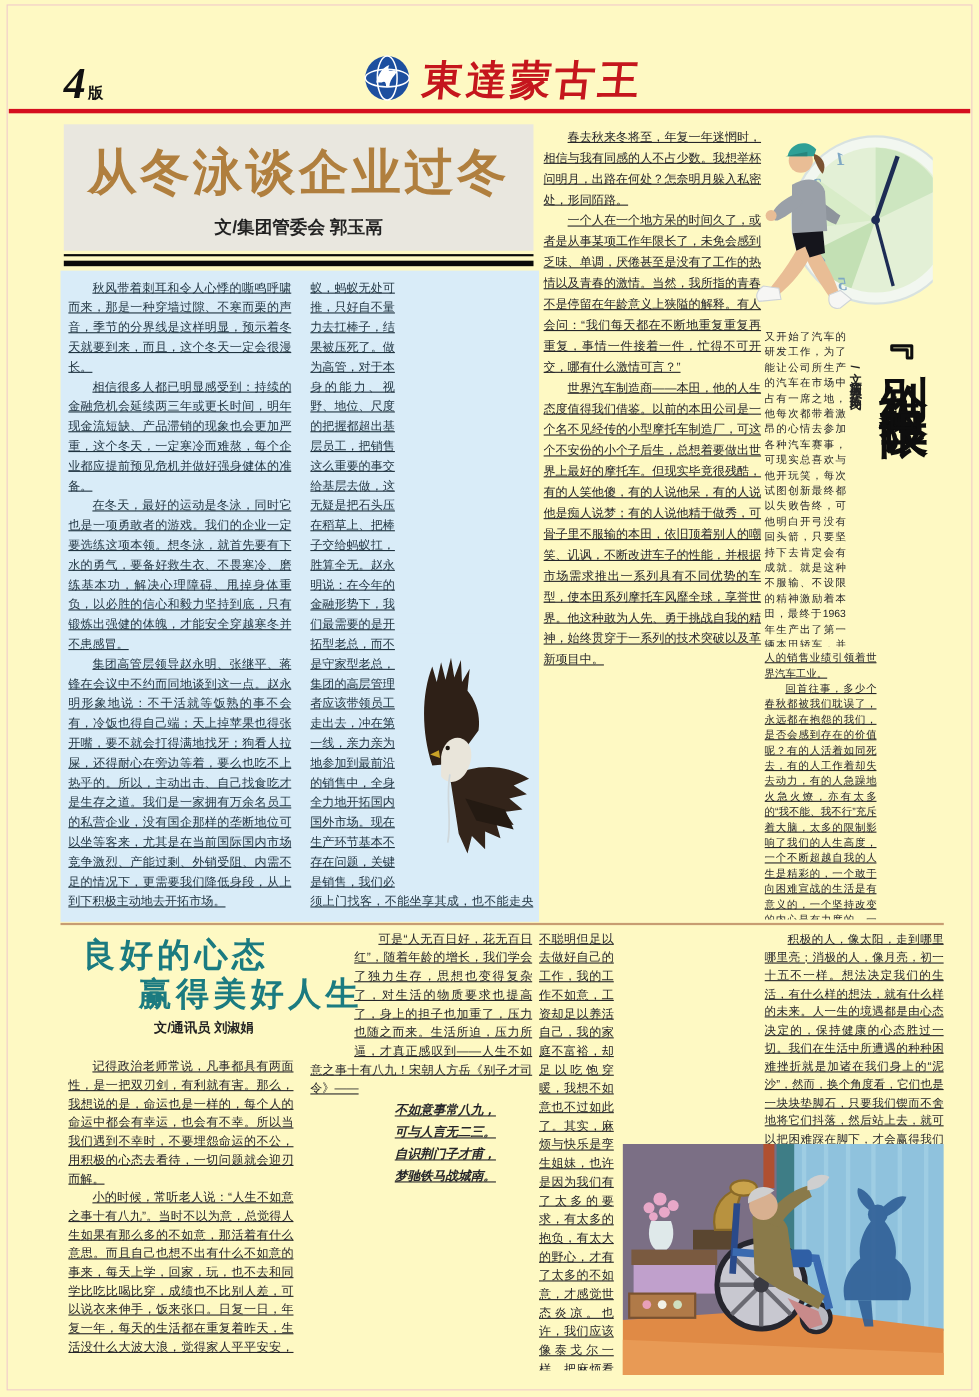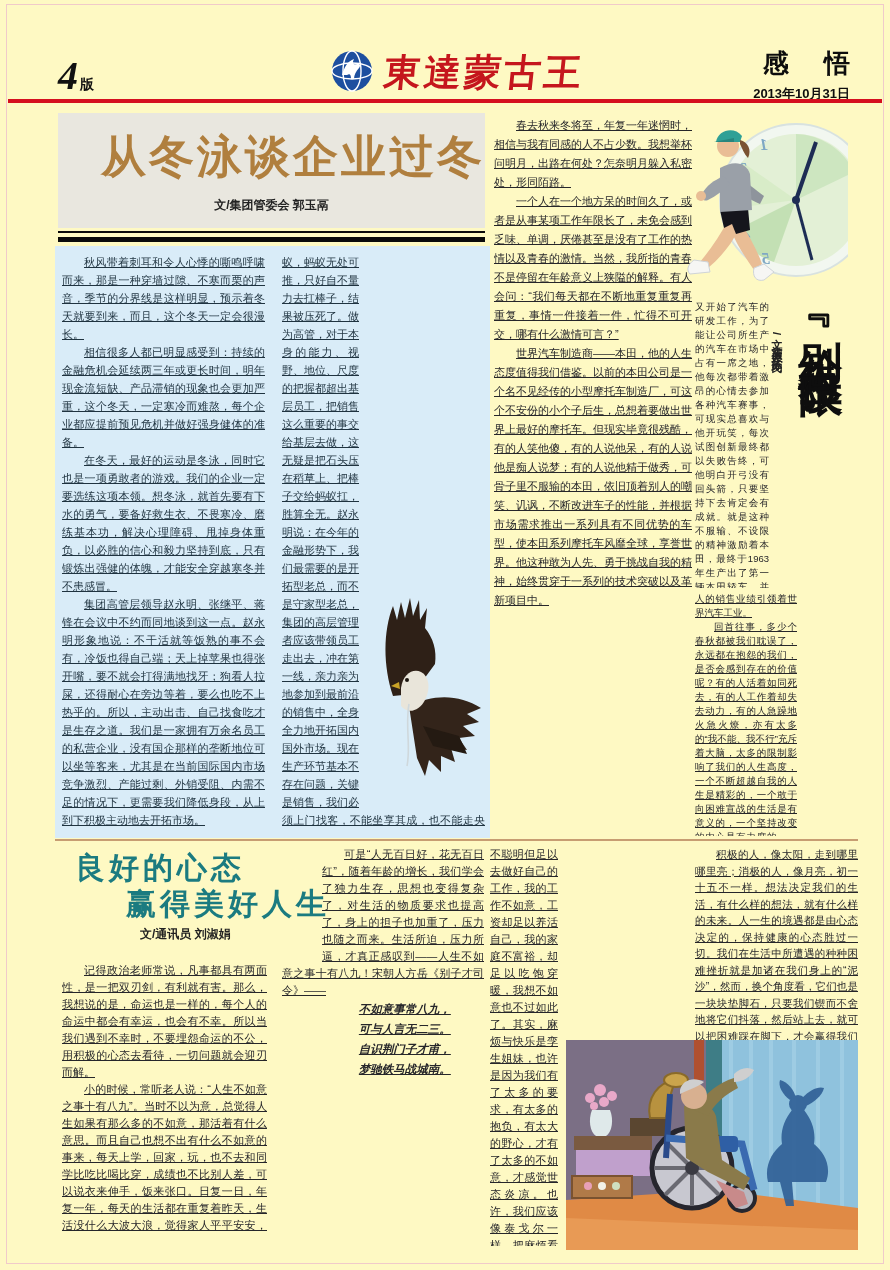--- a/index.html
+++ b/index.html
@@ -15,22 +15,22 @@
   .brand{left:330px;top:48px;display:flex;align-items:center;}
   .masthead{font-family:"Liberation Serif","DejaVu Serif",serif;font-weight:bold;font-size:37px;color:#c5161d;
             letter-spacing:3px;transform:skewX(-6deg);margin-left:10px;}
   .sectionblock{right:40px;top:46px;text-align:right;}
   .section-title{font-size:26px;font-weight:bold;letter-spacing:14px;color:#0d0d0d;margin-right:-14px;}
   .edition-date{font-size:13px;font-weight:bold;color:#0d0d0d;margin-top:4px;}
   .red-rule{left:8px;top:99px;width:874px;height:4px;background:#d50f1e;}
 
   
   .a1-titlebox{left:58px;top:113px;width:427px;height:115px;background:#e9e7df;text-align:center;}
-  .a1-title{margin:14px 0 0 0;font-size:45px;font-weight:bold;letter-spacing:3px;color:#b07f3e;text-align:right;}
-  .a1-byline{margin-top:10px;font-size:12px;font-weight:bold;color:#222;}
+  .a1-title{margin:14px 0 0 0;font-size:45px;font-weight:bold;letter-spacing:3px;color:#b07f3e;}
+  .a1-byline{margin-top:10px;font-size:16px;font-weight:bold;color:#222;}
   .black-rule-thin{left:58px;top:231px;width:427px;height:2px;background:#0a0a0a;}
   .black-rule-thick{left:58px;top:237px;width:427px;height:5px;background:#0a0a0a;}
   .bluebox{left:55px;top:246px;width:435px;height:592px;background:#d9ecf8;}
   .a1col{width:203px;height:578px;overflow:hidden;font-size:11px;line-height:18px;
          text-align:justify;color:#1f3340;}
   #a1c1{left:62px;top:253px;} #a1c2{left:282px;top:253px;}
   p{margin:0;text-indent:2em;text-decoration:underline;}
   p.noindent{text-indent:0;}
   .eagle-float{float:right;width:122px;height:235px;margin-top:323px;margin-left:4px;}
 
@@ -76,24 +76,20 @@
       <svg width="44" height="44" viewBox="0 0 44 44">
         <circle cx="22" cy="22" r="20" fill="#1d4f9f"></circle>
         <ellipse cx="22" cy="22" rx="20" ry="8" fill="none" stroke="#ffffff" stroke-width="1.4"></ellipse>
         <ellipse cx="22" cy="22" rx="9" ry="20" fill="none" stroke="#ffffff" stroke-width="1.4"></ellipse>
         <path d="M12,26 C14,18 18,12 24,10 C22,14 23,16 27,15 C30,14 31,17 29,19 C26,22 24,26 24,30 L21,30 C21,26 20,24 17,26 Z" fill="#ffffff"></path>
       </svg>
     </span>
     <span class="masthead">東達蒙古王</span>
   </div>
 
-  <div class="abs sectionblock">
-    <div class="section-title">感 悟</div>
-    <div class="edition-date">2013年10月31日</div>
-  </div>
 
   <div class="abs red-rule"></div>
 
   <div class="abs a1-titlebox">
     <h1 class="a1-title">从冬泳谈企业过冬</h1>
     <div class="a1-byline">文/集团管委会 郭玉鬲</div>
   </div>
   <div class="abs black-rule-thin"></div>
   <div class="abs black-rule-thick"></div>
 

